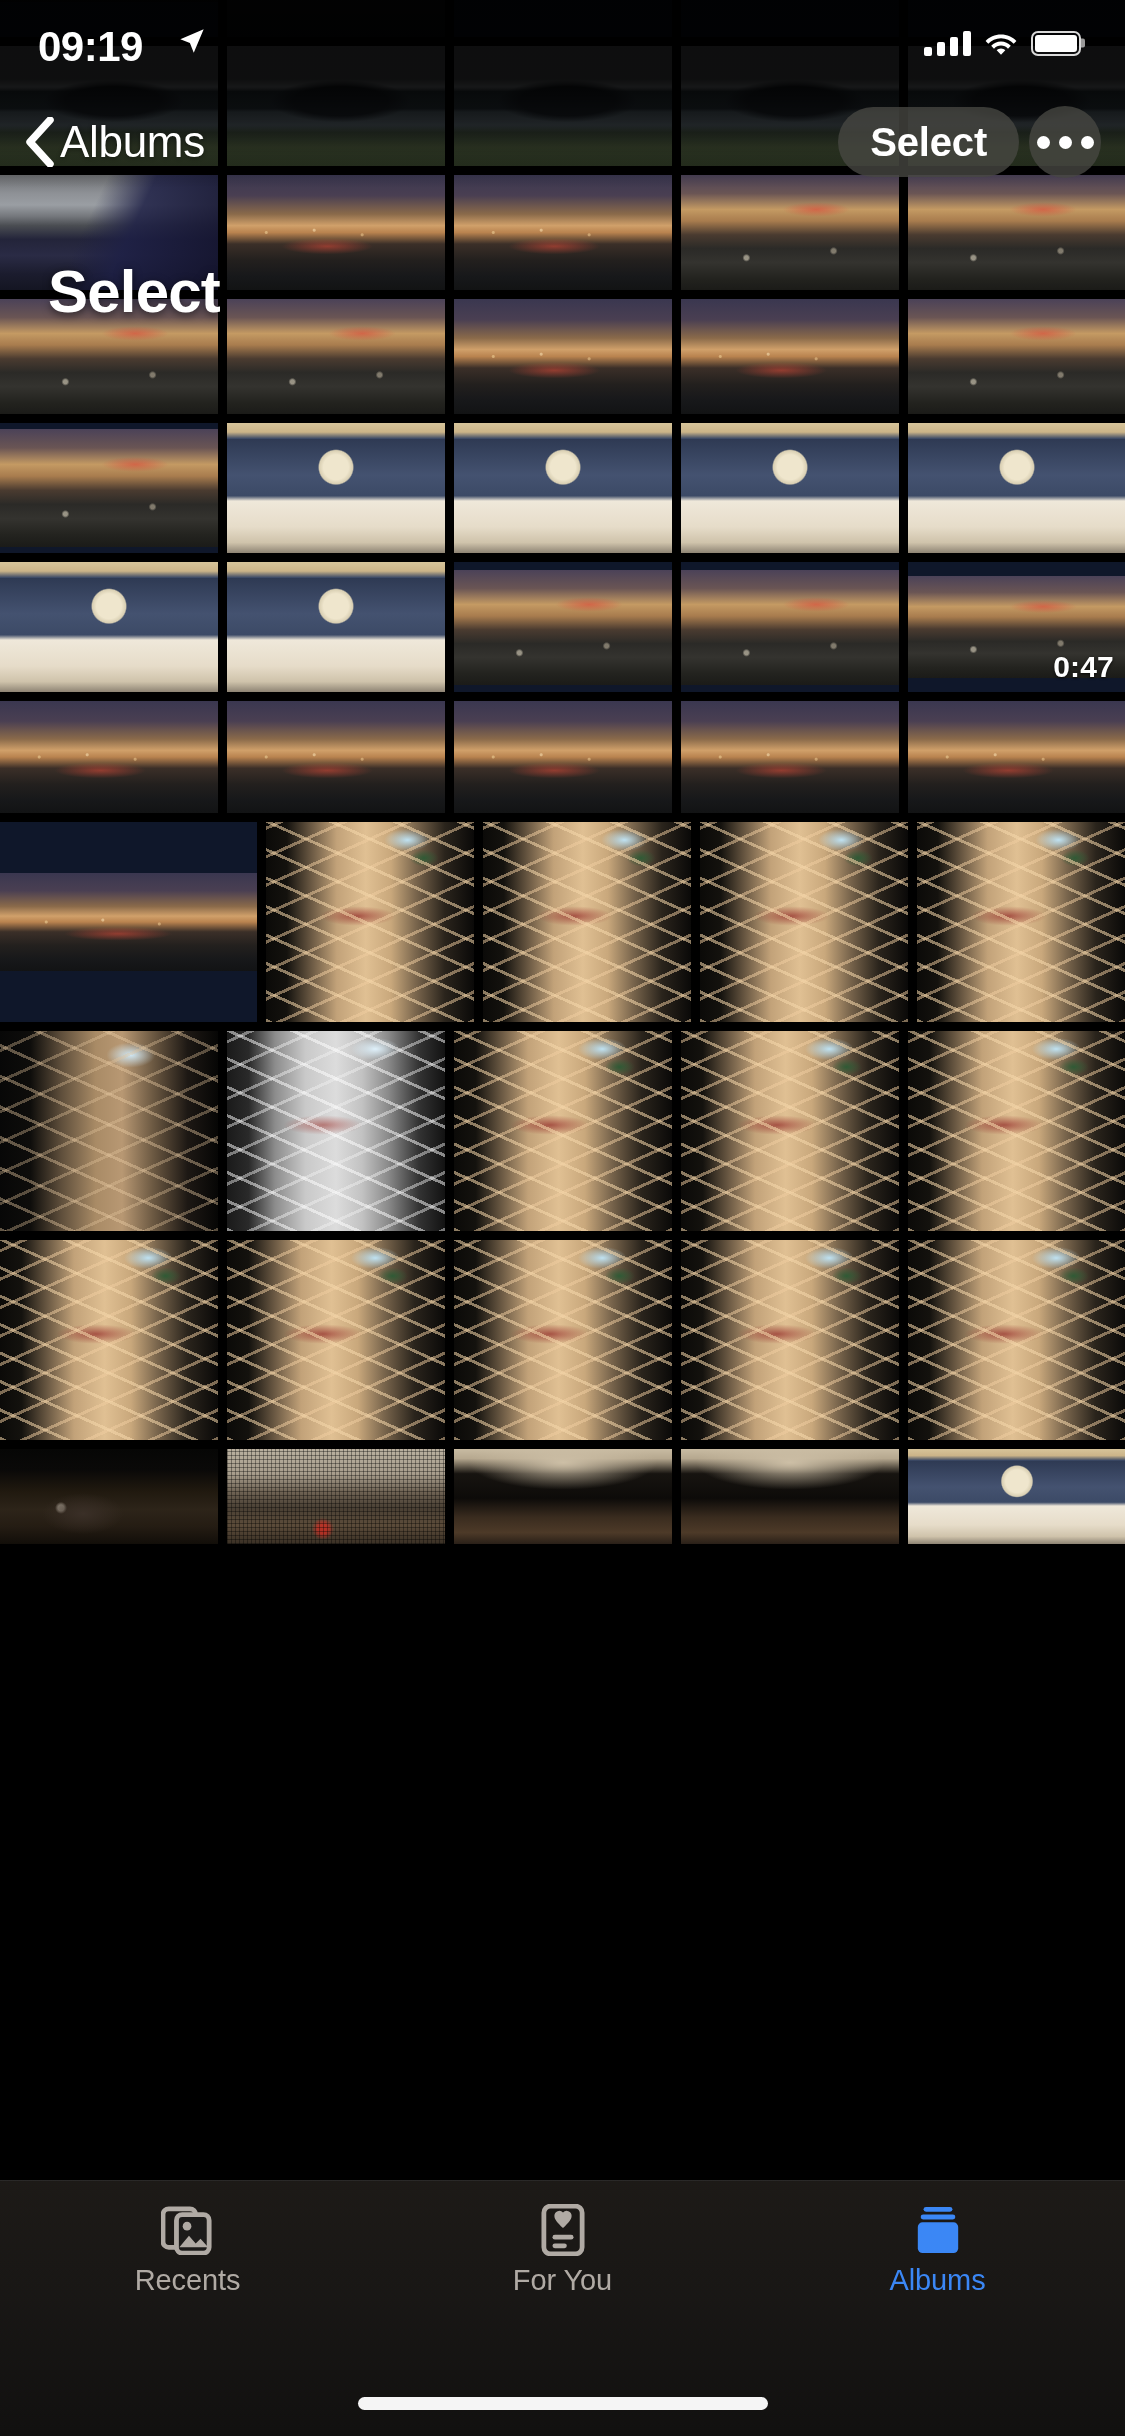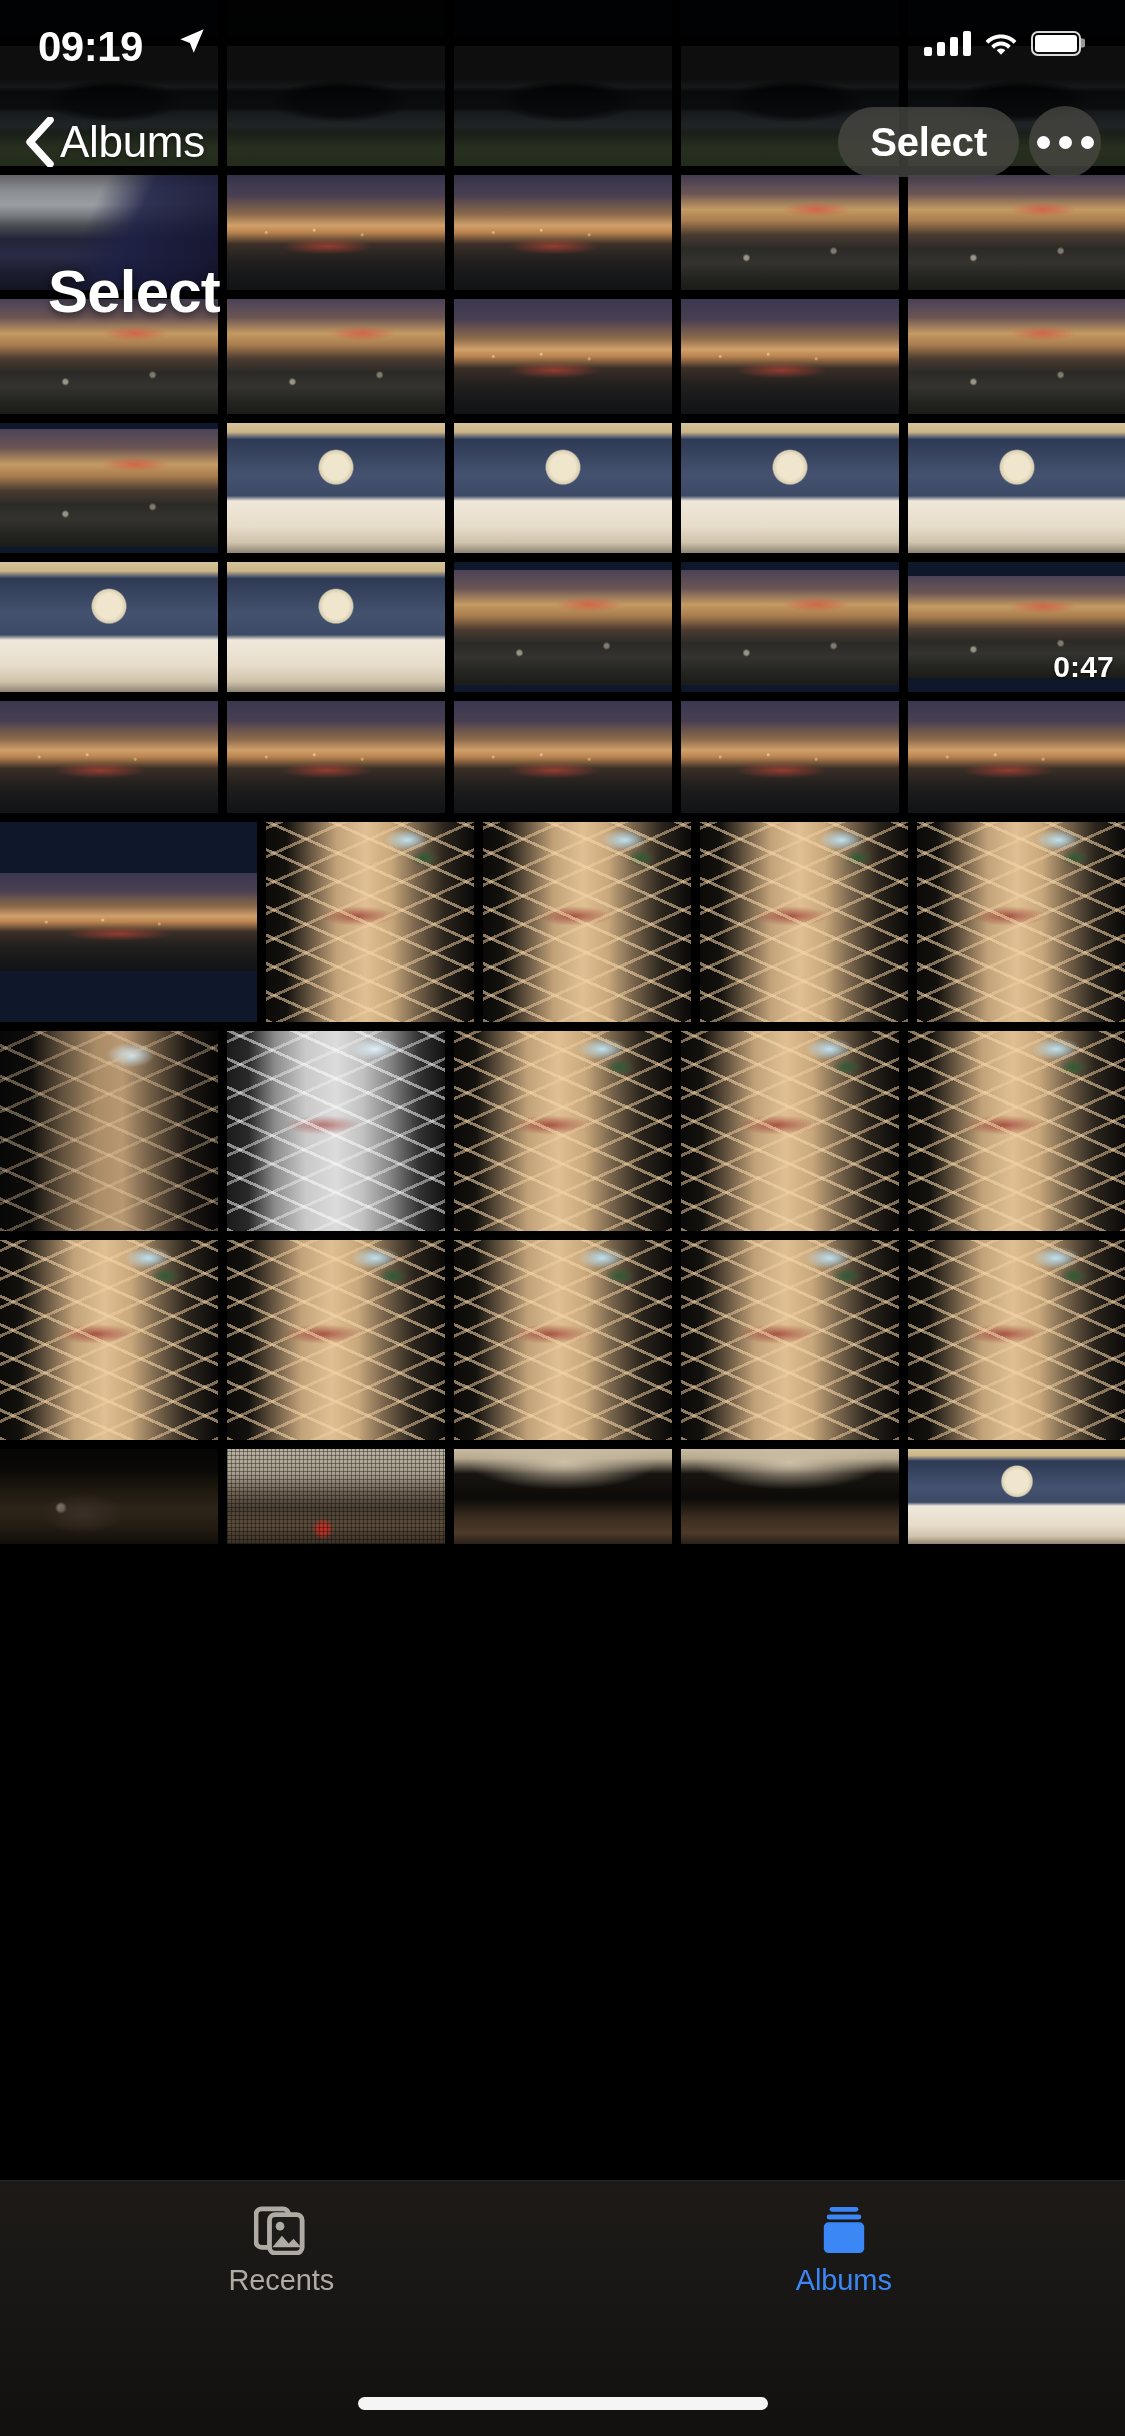--- a/index.html
+++ b/index.html
@@ -682,20 +682,31 @@
             <svg viewBox="0 0 56 52" width="54" height="50">
         <rect x="2" y="4" width="34" height="40" rx="6" fill="none" stroke="currentColor" stroke-width="5"></rect>
         <rect x="16" y="10" width="34" height="40" rx="6" fill="#1c1b1a"></rect>
         <rect x="16" y="10" width="34" height="40" rx="6" fill="none" stroke="currentColor" stroke-width="5"></rect>
         <circle cx="27" cy="22" r="4.5" fill="currentColor"></circle>
         <path d="M19 44l10-12 7 8 5-5 8 9z" fill="currentColor"></path>
       </svg>
           </div>
           <div class="tab-label">Recents</div>
         </div>
+        <div class="tab">
+          <div class="tab-icon" style="color: rgb(176, 170, 164);">
+            <svg viewBox="0 0 46 54" width="44" height="52">
+        <rect x="3" y="2" width="40" height="50" rx="7" fill="none" stroke="currentColor" stroke-width="5"></rect>
+        <path d="M23 25c-6-6-9-9-9-13a5.2 5.2 0 019-3.4A5.2 5.2 0 0132 12c0 4-3 7-9 13z" fill="currentColor"></path>
+        <rect x="12" y="32" width="22" height="5" rx="2.5" fill="currentColor"></rect>
+        <rect x="12" y="41" width="15" height="5" rx="2.5" fill="currentColor"></rect>
+      </svg>
+          </div>
+          <div class="tab-label">For You</div>
+        </div>
         <div class="tab active">
           <div class="tab-icon" style="color: rgb(59, 135, 245);">
             <svg viewBox="0 0 52 52" width="50" height="50">
         <rect x="11" y="2" width="30" height="5" rx="2.5" fill="currentColor"></rect>
         <rect x="8" y="10" width="36" height="5" rx="2.5" fill="currentColor"></rect>
         <rect x="5" y="18" width="42" height="32" rx="5" fill="currentColor"></rect>
       </svg>
           </div>
           <div class="tab-label">Albums</div>
         </div>

